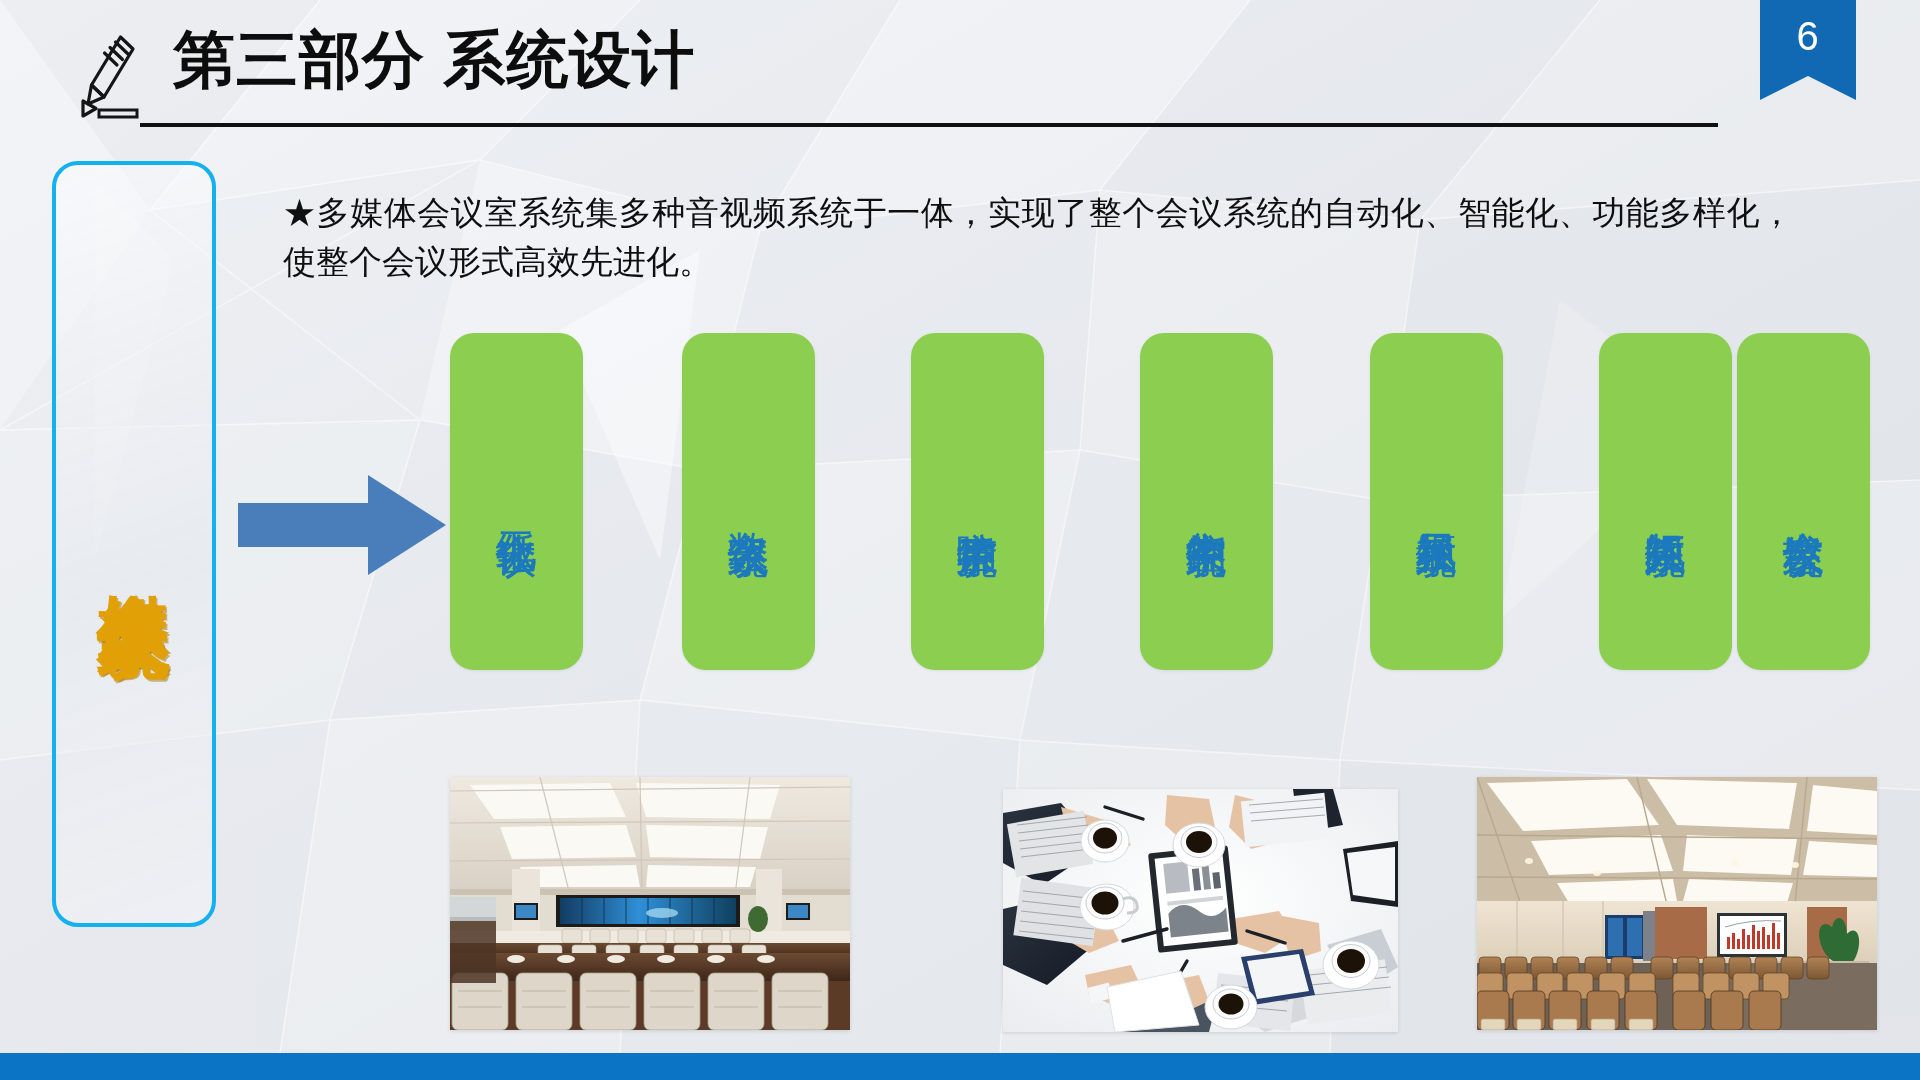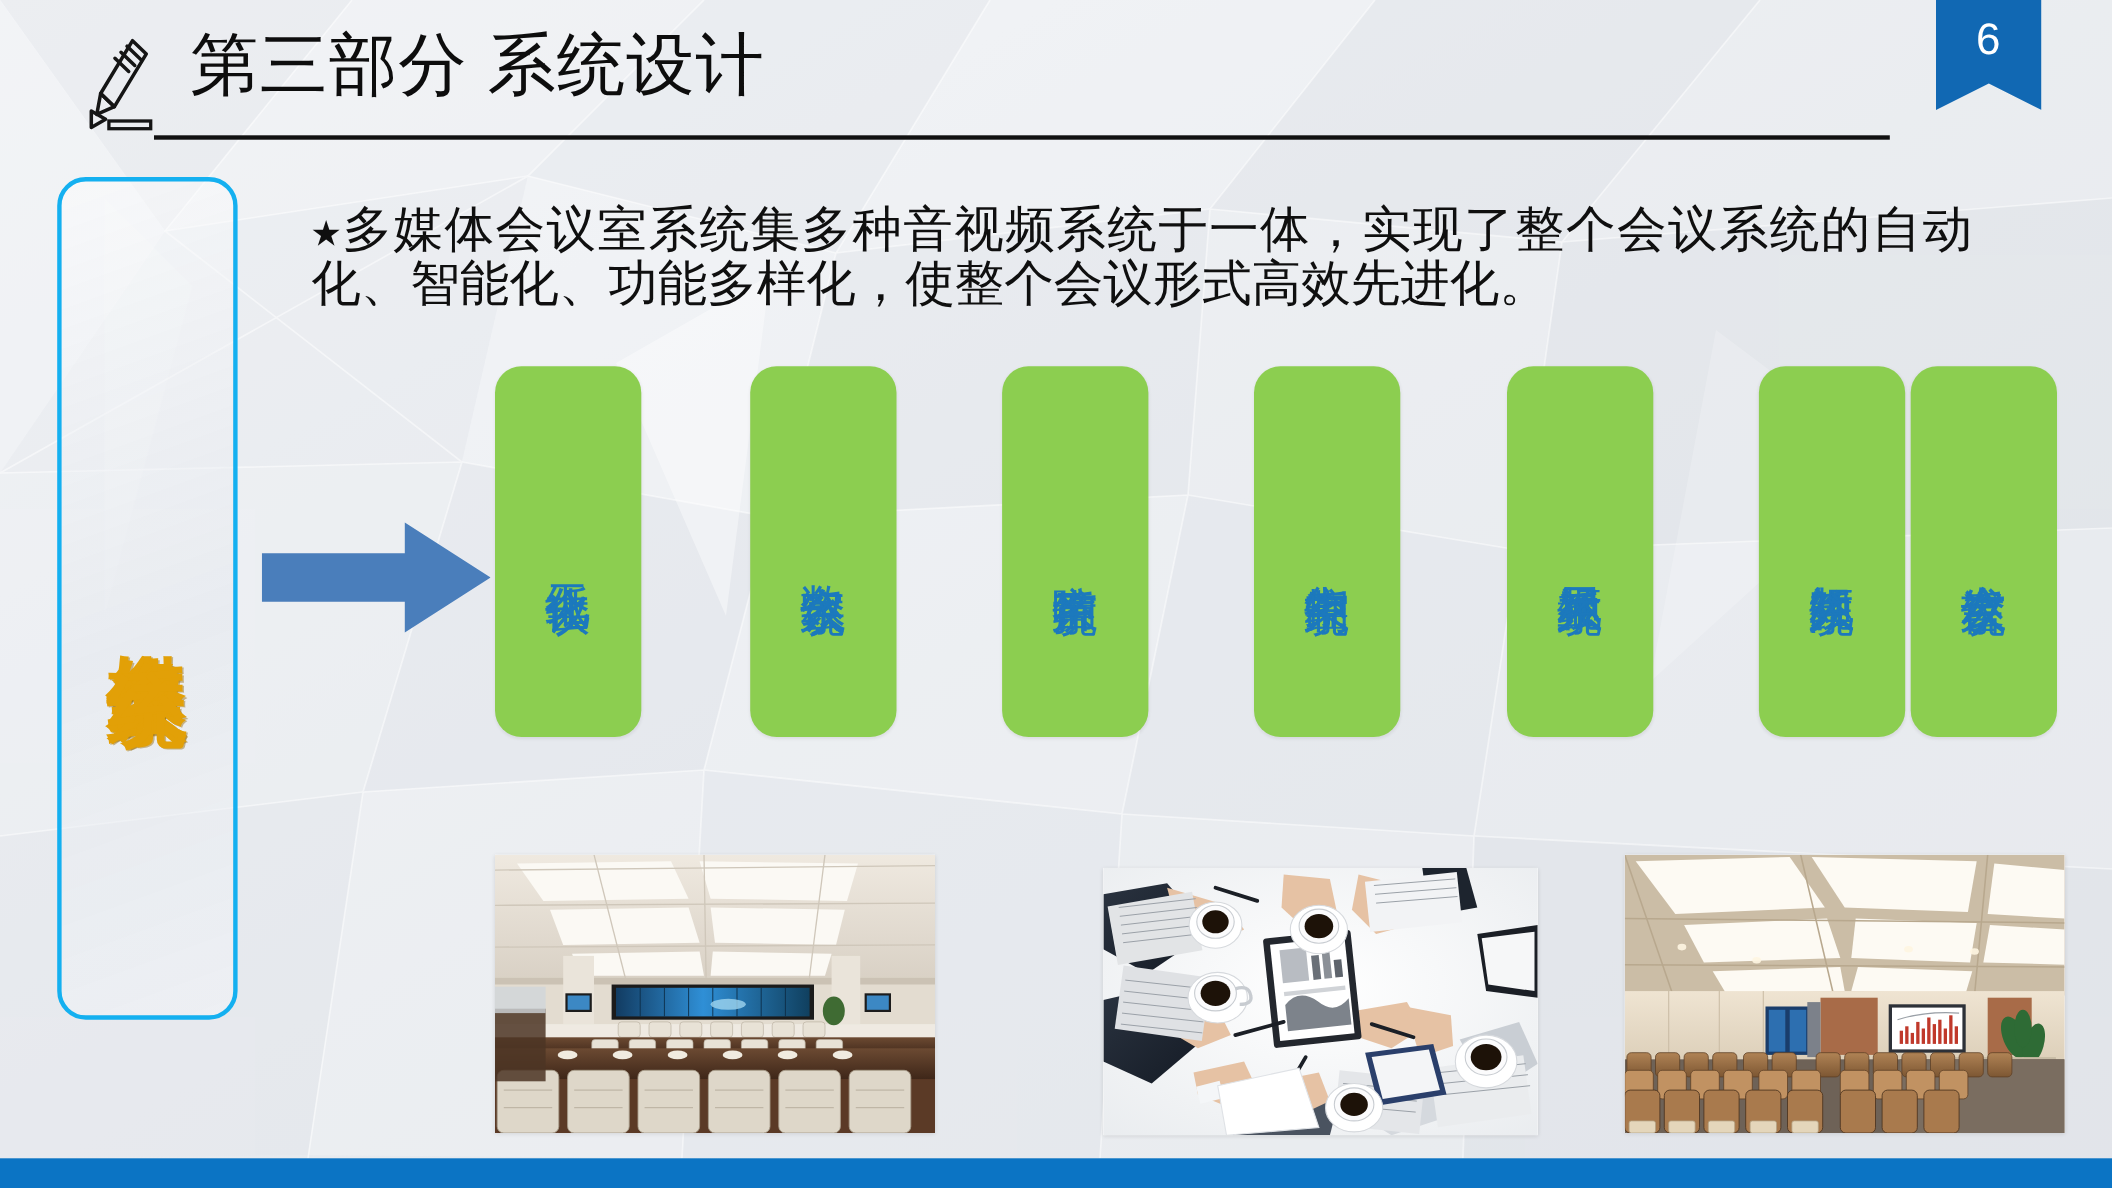--- a/index.html
+++ b/index.html
@@ -65,21 +65,21 @@
     width: 66px;
     height: 96px;
   }
   #title-text {
     position: absolute;
     left: 173px;
     top: 21px;
     font-size: 62px;
     line-height: 78px;
     color: #0d0d0d;
-    font-weight: 400;
+    font-weight: 700;
     letter-spacing: 1px;
     white-space: nowrap;
   }
   #title-rule {
     position: absolute;
     left: 140px;
     top: 123px;
     width: 1578px;
     height: 4px;
     background: #111111;
@@ -117,22 +117,22 @@
     text-shadow: 1.5px 1.5px 0 rgba(150,105,0,0.45);
     white-space: nowrap;
   }
 
   
   #body-paragraph {
     position: absolute;
     left: 283px;
     top: 188px;
     width: 1510px;
-    font-family: Liberation Mono, monospace;
-    font-size: 45px;
+    font-family: Liberation Sans, sans-serif;
+    font-size: 33px;
     line-height: 49px;
     color: #0f0f0f;
     text-align: justify;
   }
 
   
   #flow-arrow {
     position: absolute;
     left: 238px;
     top: 473px;

